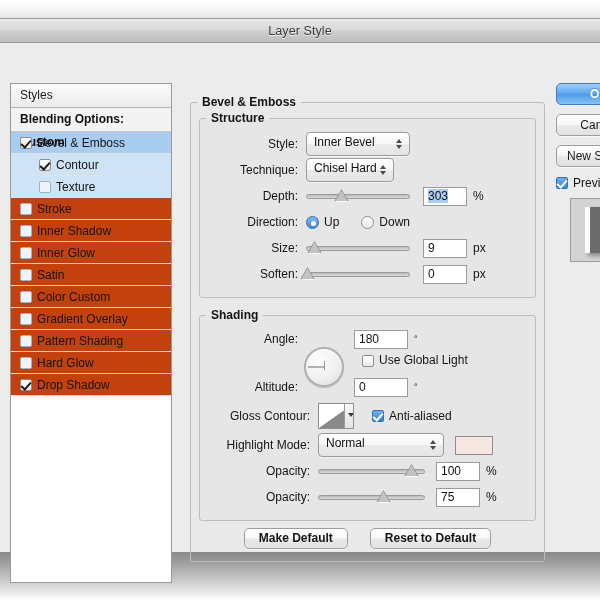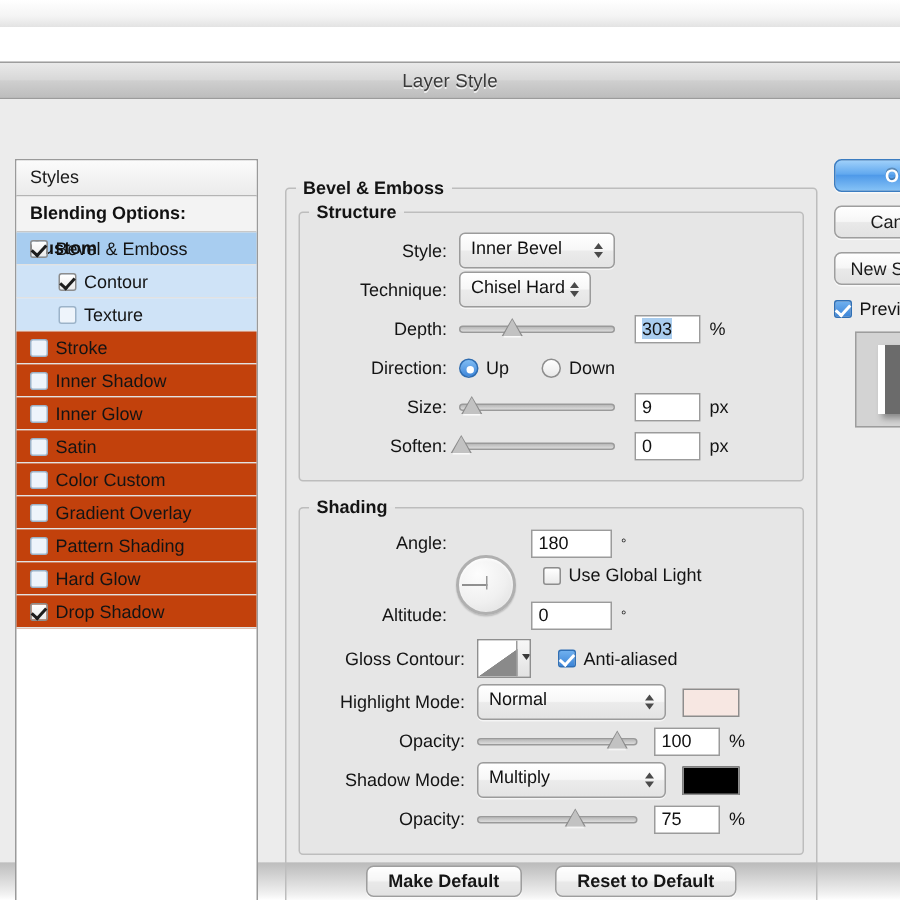--- a/index.html
+++ b/index.html
@@ -22,21 +22,20 @@
     position: absolute; left: 0; top: 0; width: 600px; height: 18px;
     background: linear-gradient(to bottom, #ffffff 0%, #f4f4f4 60%, #e3e3e3 100%);
   }
 
   
   .dialog {
     position: absolute; left: 0; top: 18px; width: 600px; height: 534px;
     background: #ededed;
     border-top: 1px solid #9d9d9d;
     border-bottom: 1px solid #8e8e8e;
-    margin-top: 23px;
   }
   .titlebar {
     position: relative; height: 24px; width: 100%;
     background: linear-gradient(to bottom, #e9e9e9 0%, #d8d8d8 48%, #cfcfcf 52%, #bdbdbd 100%);
     border-bottom: 1px solid #9b9b9b;
     display: flex; align-items: center; justify-content: center;
   }
   .titlebar .title {
     font-size: 12.5px; color: #3a3a3a; letter-spacing: .1px;
     text-shadow: 0 1px 0 rgba(255,255,255,.75);
@@ -475,28 +474,20 @@
                   <div class="slider" style="width:107px;">
                     <div class="track"></div>
                     <div class="thumb" id="thumb-hiop" style="left: 88%;"></div>
                   </div>
                   <div class="numfield" style="width:44px;margin-left:11px;">
                     <span>100</span>
                   </div>
                   <span class="unit">%</span>
                 </div>
 
-                <div class="row">
-                  <span class="lab wide">Shadow Mode:</span>
-                  <div class="popup" style="width:126px;">
-                    <span>Multiply</span>
-                    <span class="arrows"></span>
-                  </div>
-                  <div class="swatch" id="sw-sh" style="margin-left: 11px; background: rgb(0, 0, 0);"></div>
-                </div>
 
                 <div class="row">
                   <span class="lab wide">Opacity:</span>
                   <div class="slider" style="width:107px;">
                     <div class="track"></div>
                     <div class="thumb" id="thumb-shop" style="left: 62%;"></div>
                   </div>
                   <div class="numfield" style="width:44px;margin-left:11px;">
                     <span>75</span>
                   </div>

